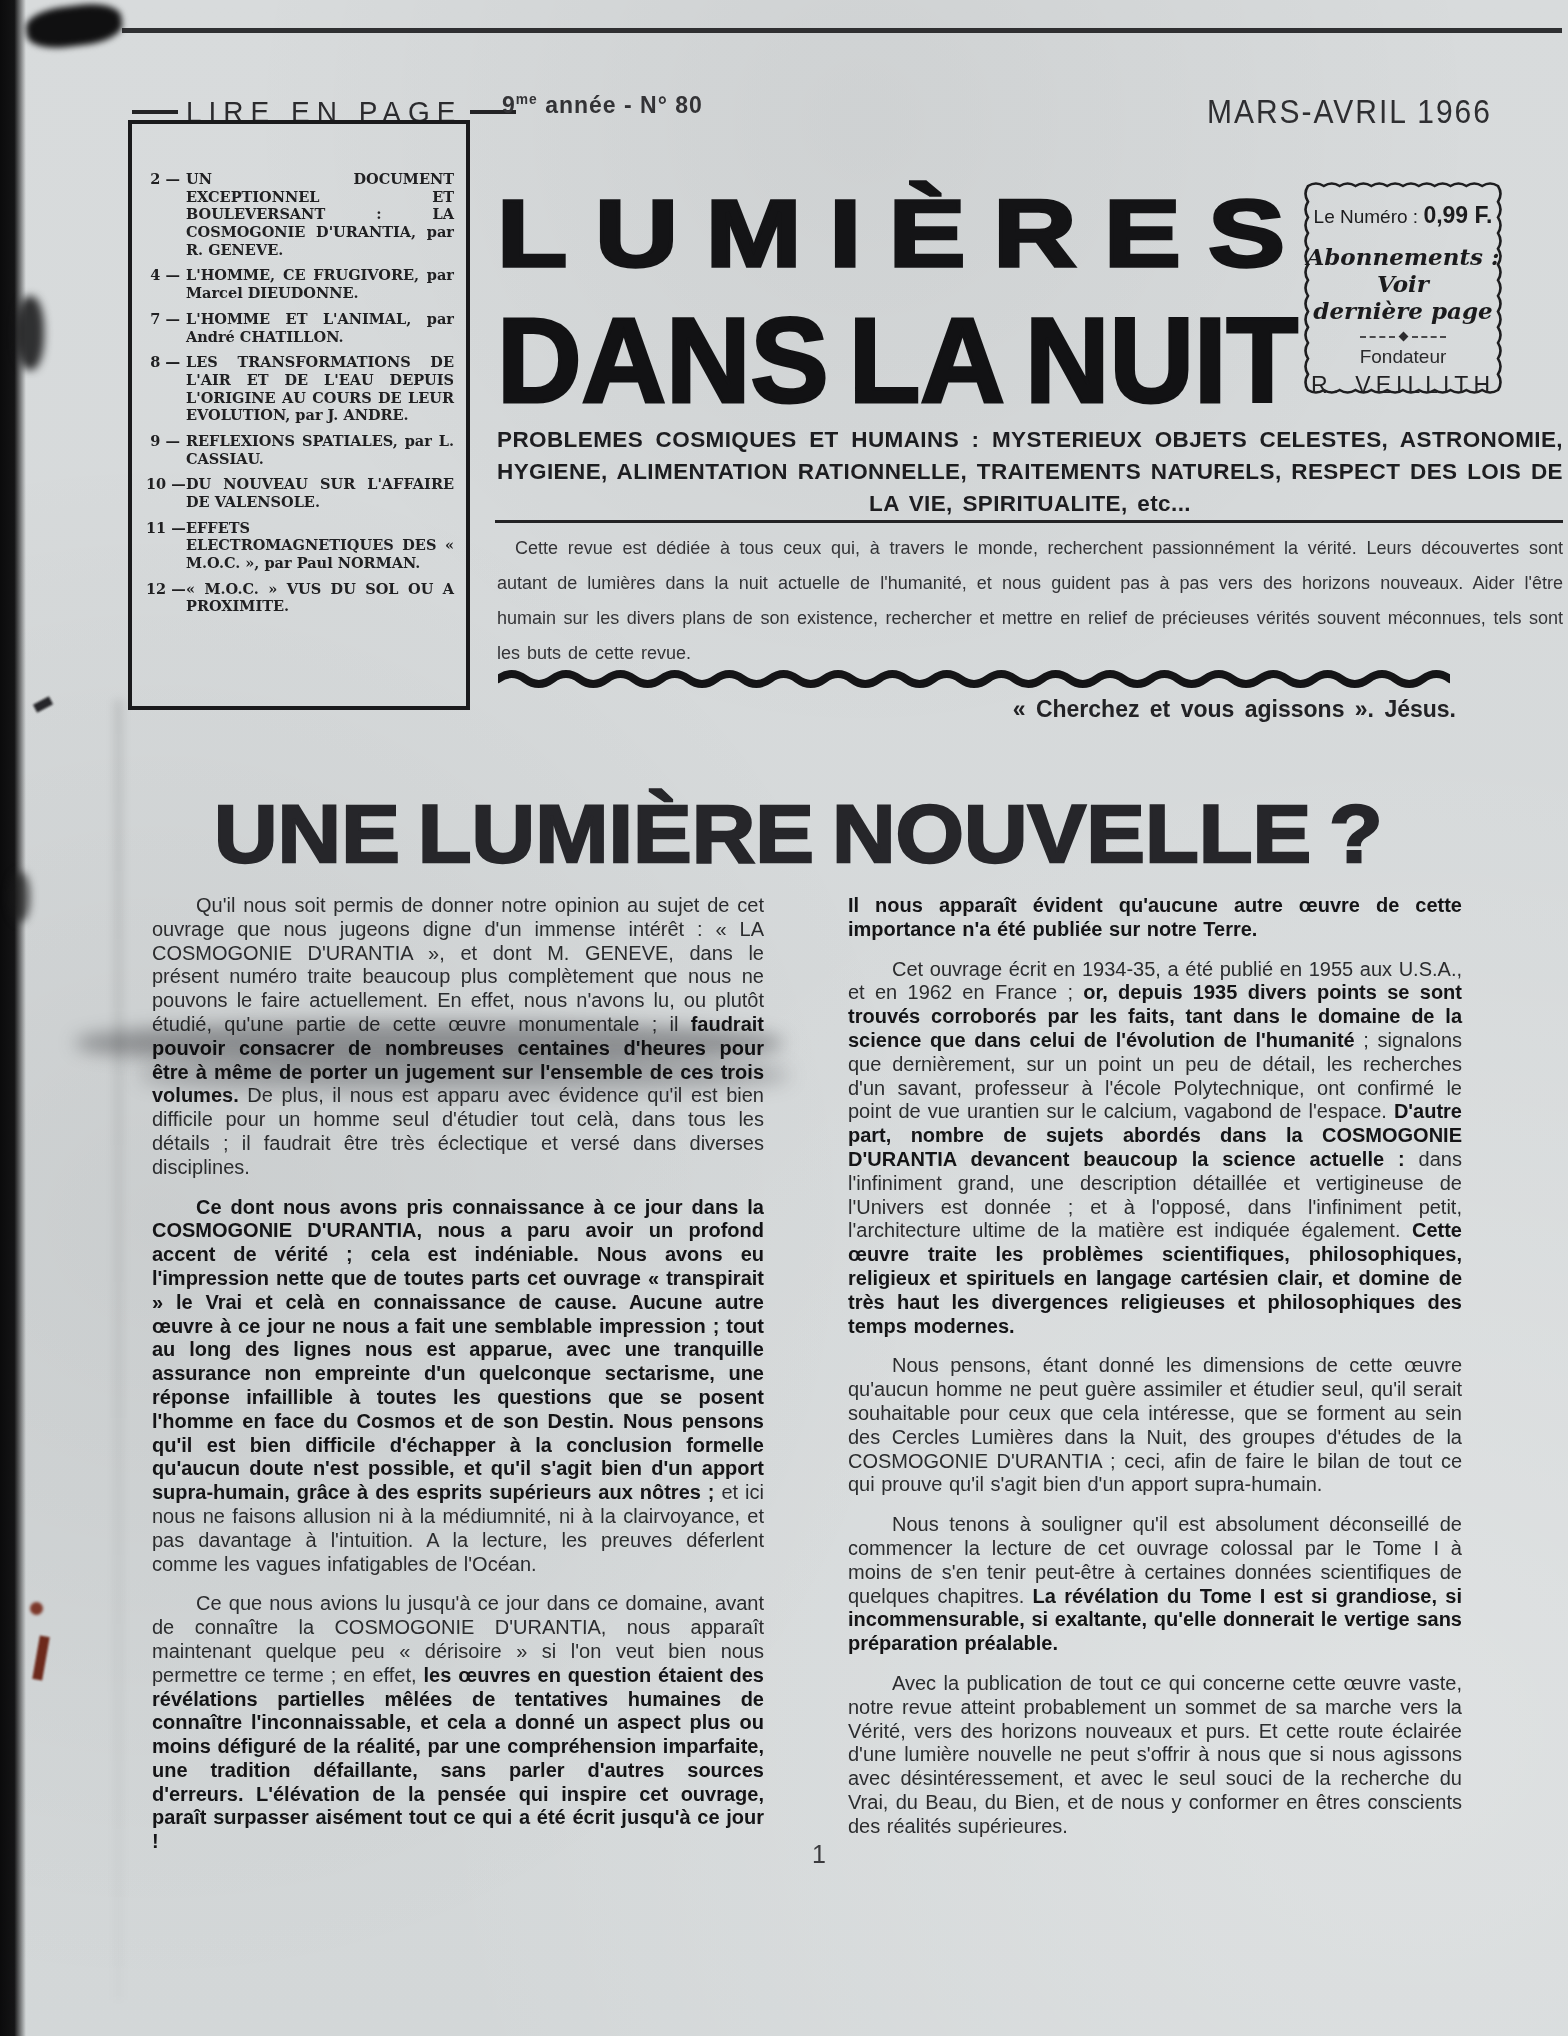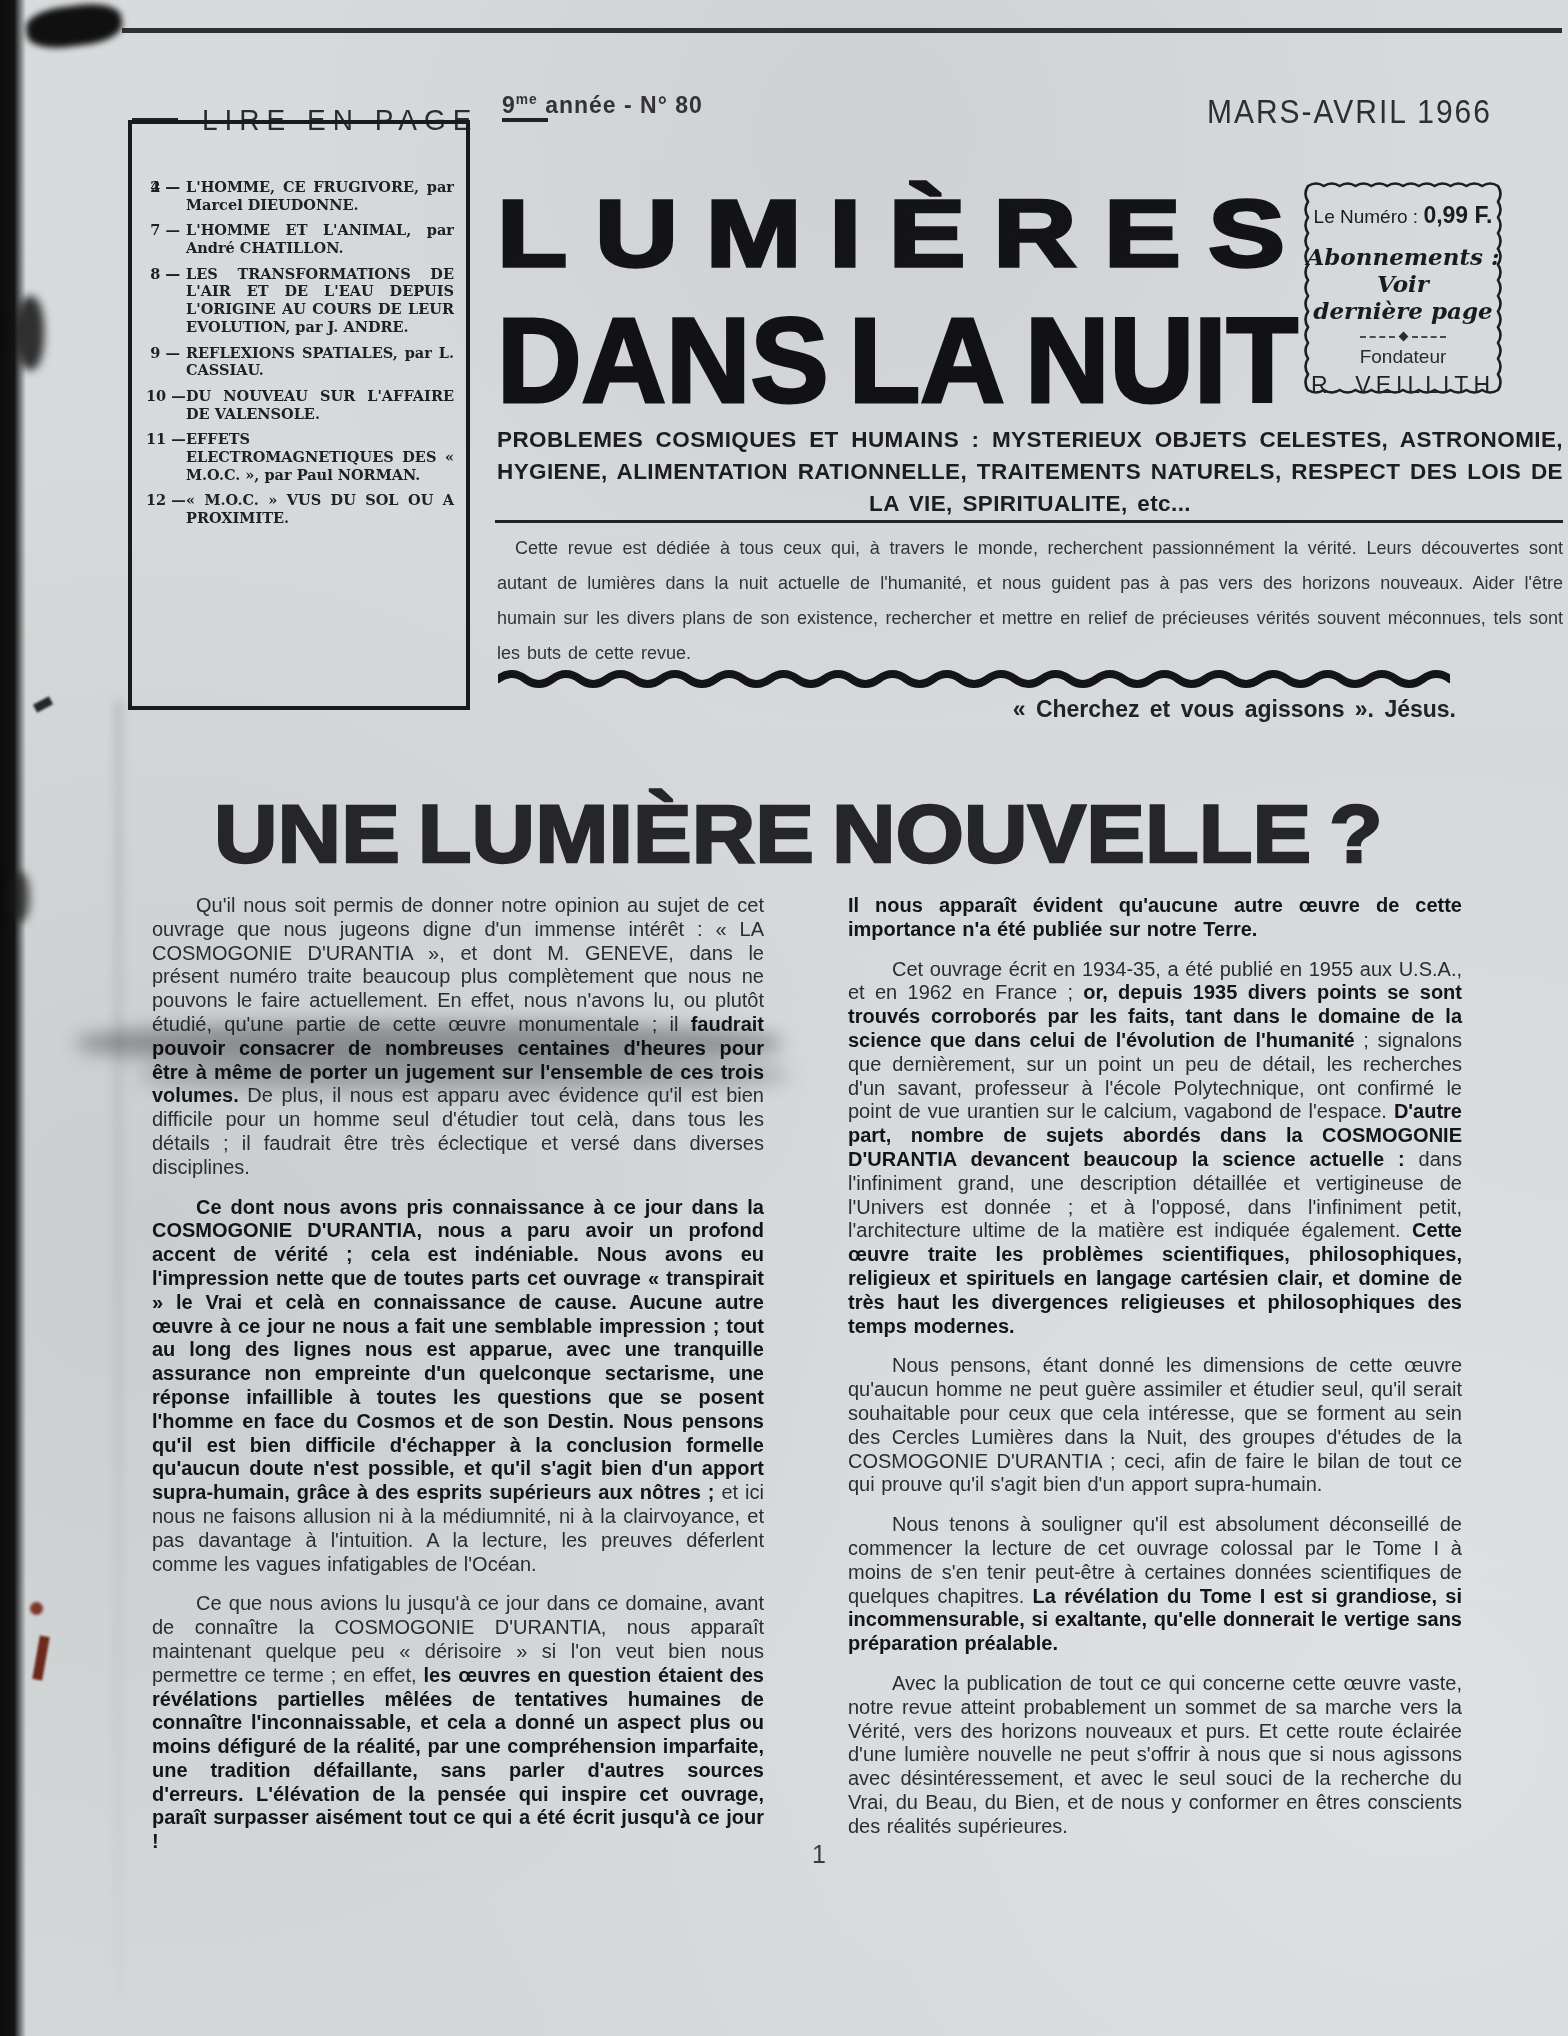--- a/index.html
+++ b/index.html
@@ -28,21 +28,21 @@
   .red-mark{left:36px;top:1636px;width:10px;height:44px;background:#6d2a1c;transform:rotate(10deg);filter:blur(1px);}
   .fold{left:114px;top:700px;width:9px;height:1300px;filter:blur(4px);
     background:linear-gradient(180deg,rgba(0,0,0,.09),rgba(0,0,0,.015));}
   .top-rule{left:122px;top:28px;width:1440px;height:5px;background:#1d1d1f;opacity:.9;}
   .smudge1{left:76px;top:1022px;width:706px;height:42px;background:rgba(52,52,58,.40);
     filter:blur(9px);border-radius:45%;mix-blend-mode:multiply;z-index:6;}
   .smudge2{left:140px;top:1058px;width:648px;height:34px;background:rgba(52,52,58,.30);
     filter:blur(10px);border-radius:45%;mix-blend-mode:multiply;z-index:6;}
 
   
-  .toc-header{left:132px;top:104px;width:336px;display:flex;align-items:center;gap:24px;}
+  .toc-header{left:132px;top:96px;width:336px;display:flex;align-items:center;gap:8px;}
   .toc-header .dash{height:4px;background:#232325;flex:0 0 46px;}
   .toc-header .label{font-size:28px;letter-spacing:7px;color:#2b2b2e;white-space:nowrap;transform:scaleY(1.06);}
   .issue{left:502px;top:92px;font-size:23px;color:#333336;letter-spacing:1px;font-weight:bold;}
   .issue .sup{vertical-align:super;font-size:60%;}
   .date{right:76px;top:94px;font-size:30px;color:#2e2e31;letter-spacing:2px;transform:scaleY(1.08);transform-origin:top right;}
 
   
   .toc-box{left:128px;top:120px;width:342px;height:590px;border:4px solid #1a1a1c;
     padding:46px 12px 8px 14px;overflow:hidden;}
   .toc-list{list-style:none;margin:0;padding:0;}
@@ -115,21 +115,21 @@
   <div class="abs toc-header">
     <span class="dash"></span>
     <span class="label">LIRE EN PAGE</span>
     <span class="dash"></span>
   </div>
   <div class="abs issue"><span>9</span><span class="sup">me</span><span> année - N° 80</span></div>
   <div class="abs date">MARS-AVRIL 1966</div>
 
   <div class="abs toc-box">
     <ul class="toc-list">
-      <li class="toc-item"><span class="num">2 —</span></li>
+      <li class="toc-item"><span class="num">2 —</span><span>UN DOCUMENT EXCEPTIONNEL ET BOULEVERSANT : LA COSMOGONIE D'URANTIA, par R. GENEVE.</span></li>
       <li class="toc-item"><span class="num">4 —</span><span>L'HOMME, CE FRUGIVORE, par Marcel DIEUDONNE.</span></li>
       <li class="toc-item"><span class="num">7 —</span><span>L'HOMME ET L'ANIMAL, par André CHATILLON.</span></li>
       <li class="toc-item"><span class="num">8 —</span></li>
       <li class="toc-item"><span class="num">—</span><span>LES TRANSFORMATIONS DE L'AIR ET DE L'EAU DEPUIS L'ORIGINE AU COURS DE LEUR EVOLUTION, par J. ANDRE.</span></li>
       <li class="toc-item"><span class="num">9 —</span><span>REFLEXIONS SPATIALES, par L. CASSIAU.</span></li>
       <li class="toc-item"><span class="num">10 —</span><span>DU NOUVEAU SUR L'AFFAIRE DE VALENSOLE.</span></li>
       <li class="toc-item"><span class="num">11 —</span><span>EFFETS ELECTROMAGNETIQUES DES « M.O.C. », par Paul NORMAN.</span></li>
       <li class="toc-item"><span class="num">12 —</span><span>« M.O.C. » VUS DU SOL OU A PROXIMITE.</span></li>
 
     </ul>

